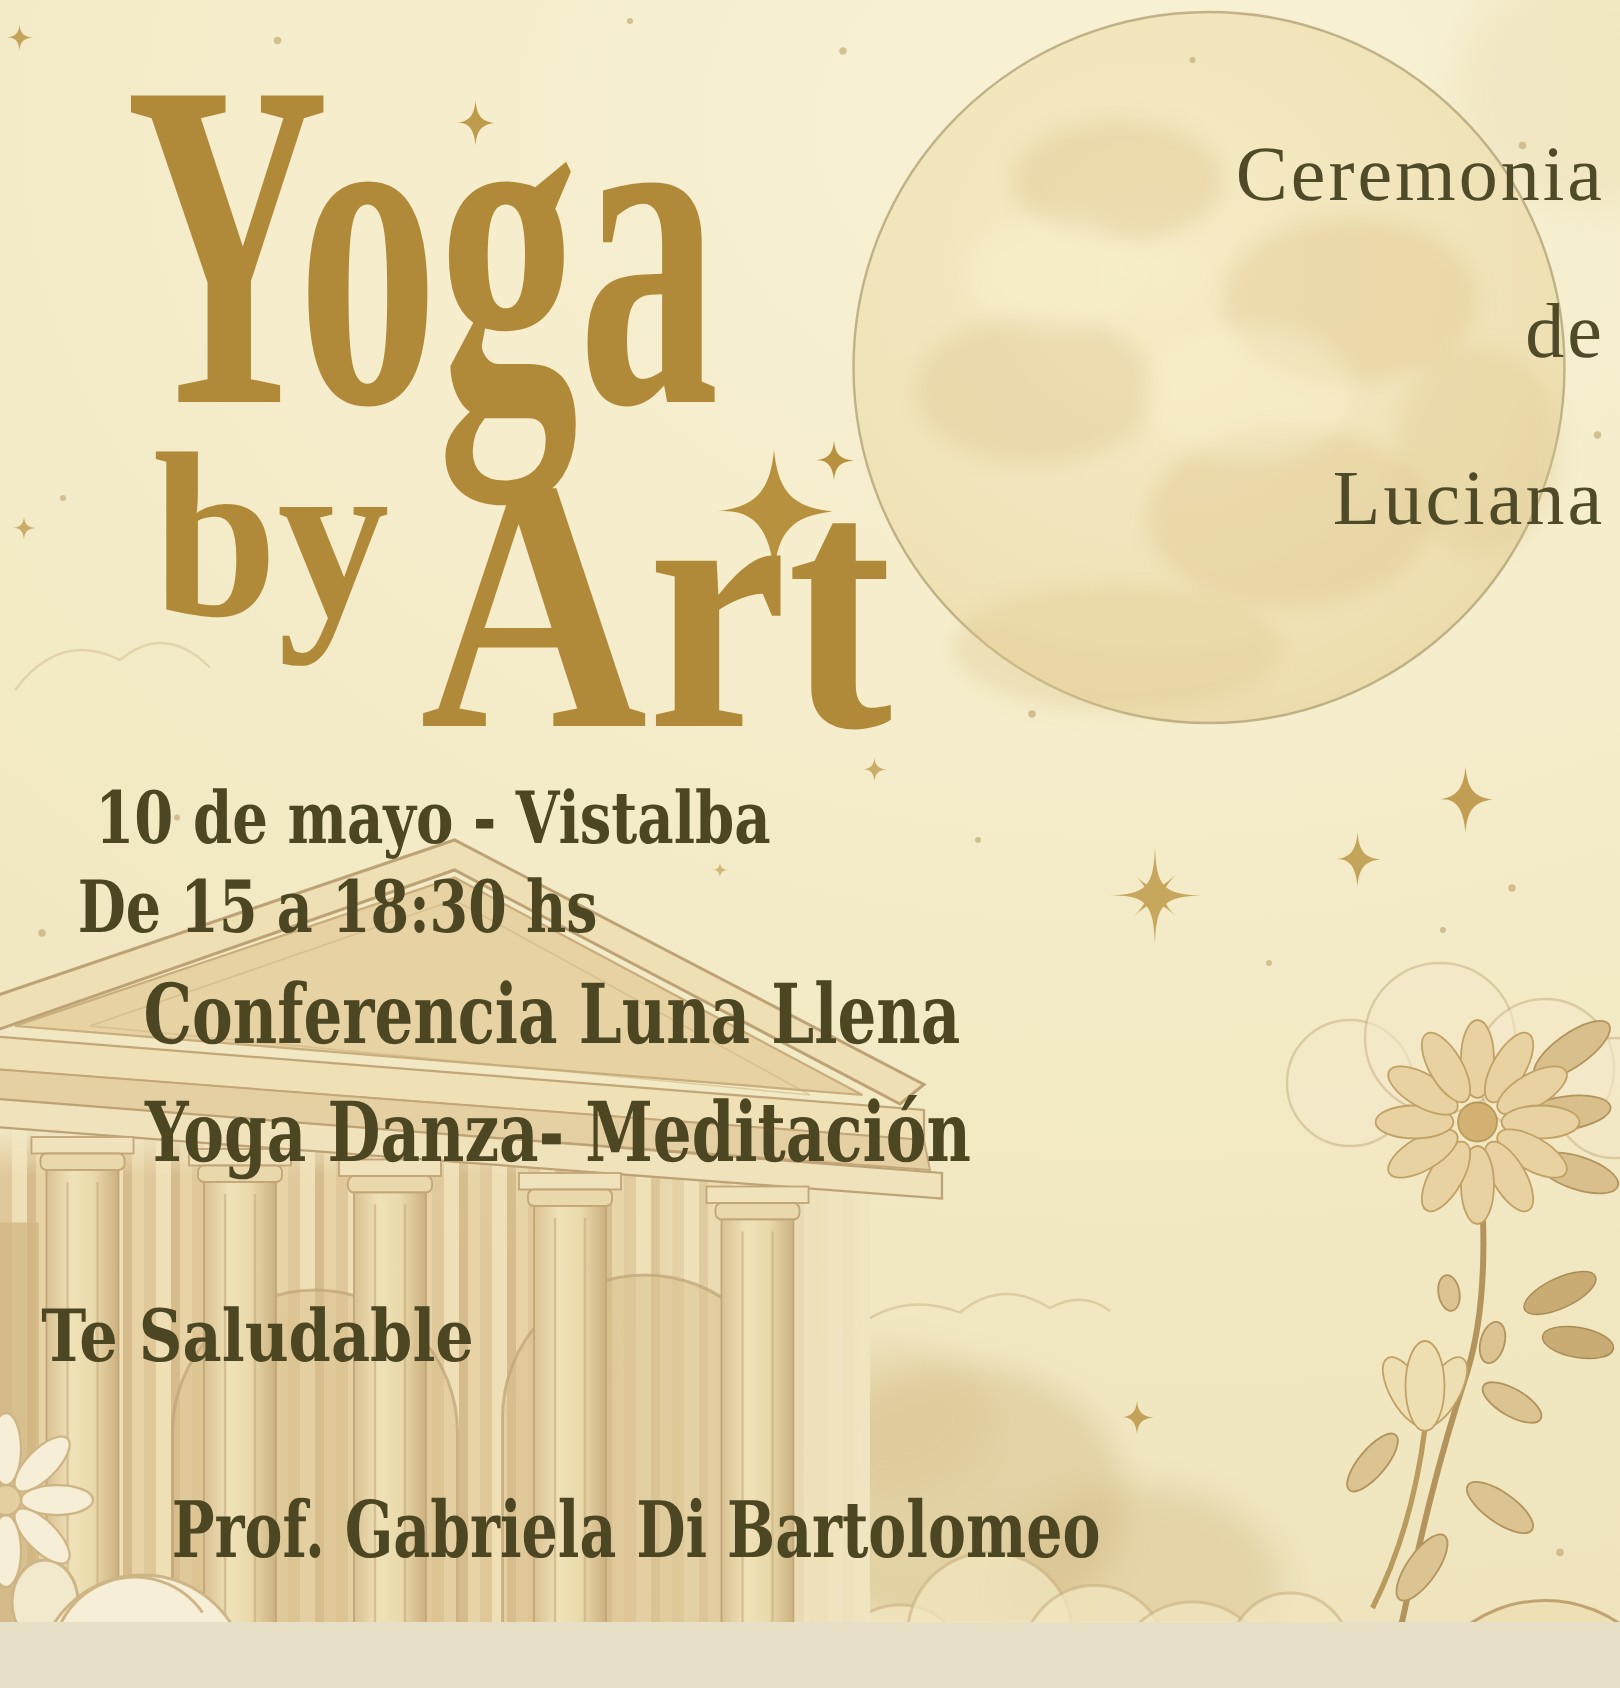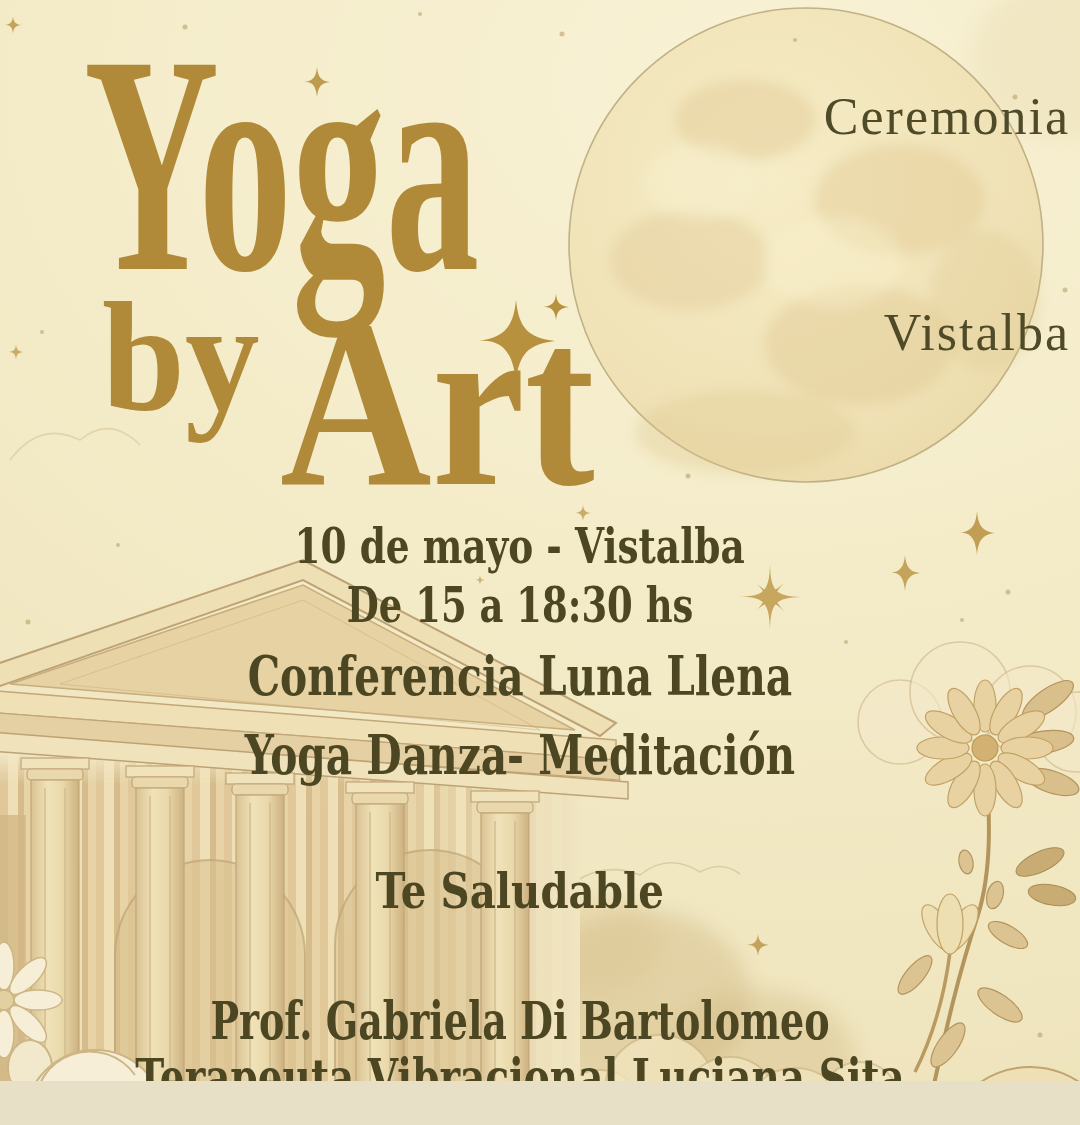--- a/index.html
+++ b/index.html
@@ -17,21 +17,21 @@
   #w1{left:84px;top:8px;font-size:312px;transform:scaleX(.60);}
   #w2{left:102px;top:279px;font-size:157px;transform:scaleX(.95);}
   #w3{left:280px;top:283px;font-size:240px;transform:scaleX(.875);}
   .mh-line{
     left:570px;width:500px;text-align:right;
     font-family:"Liberation Serif", serif;font-weight:normal;
     color:var(--heading-olive,#4f4b29);font-size:52px;letter-spacing:2px;
   }
   #mh1{top:91px;} #mh2{top:196px;} #mh3{top:307px;}
   .dl{
-    left:0;width:1040px;text-align:center;font-weight:bold;
+    left:0;width:1040px;text-align:left;font-weight:bold;
     color:var(--text-olive,#4c4722);
   }
   .dl>span{display:inline-block;transform-origin:center top;}
   #d1{top:522px;font-size:48px;} #d1>span{transform:scaleX(.78);}
   #d2{top:581px;font-size:48px;} #d2>span{transform:scaleX(.77);}
   #d3{top:648px;font-size:55px;} #d3>span{transform:scaleX(.74);}
   #d4{top:727px;font-size:55px;} #d4>span{transform:scaleX(.74);}
   #d5{top:795px;font-size:56px;} #d5>span{transform:scaleX(.73);}
   #d6{top:867px;font-size:48px;} #d6>span{transform:scaleX(.84);}
   #d7{top:930px;font-size:52px;} #d7>span{transform:scaleX(.82);}
@@ -280,23 +280,23 @@
           <circle cx="1040" cy="1035" r="2.5"></circle>
       </g>
     </g>
   </svg>
 
   <div class="txt brand-word" id="w1">Yoga</div>
   <div class="txt brand-word" id="w2">by</div>
   <div class="txt brand-word" id="w3">Art</div>
 
   <div class="txt mh-line" id="mh1">Ceremonia</div>
-  <div class="txt mh-line" id="mh3">Vistalba</div>
+  <div class="txt mh-line" id="mh2">de</div>
+  <div class="txt mh-line" id="mh3">Luciana</div>
 
   <div class="txt dl" id="d1"><span>10 de mayo - Vistalba</span></div>
   <div class="txt dl" id="d2"><span>De 15 a 18:30 hs</span></div>
   <div class="txt dl" id="d3"><span>Conferencia Luna Llena</span></div>
   <div class="txt dl" id="d4"><span>Yoga Danza- Meditación</span></div>
   <div class="txt dl" id="d6"><span>Te Saludable</span></div>
   <div class="txt dl" id="d8"><span>Prof. Gabriela Di Bartolomeo</span></div>
-  <div class="txt dl" id="d9"><span>Terapeuta Vibracional Luciana Sita</span></div>
 
 </div>
 
 </body></html>

